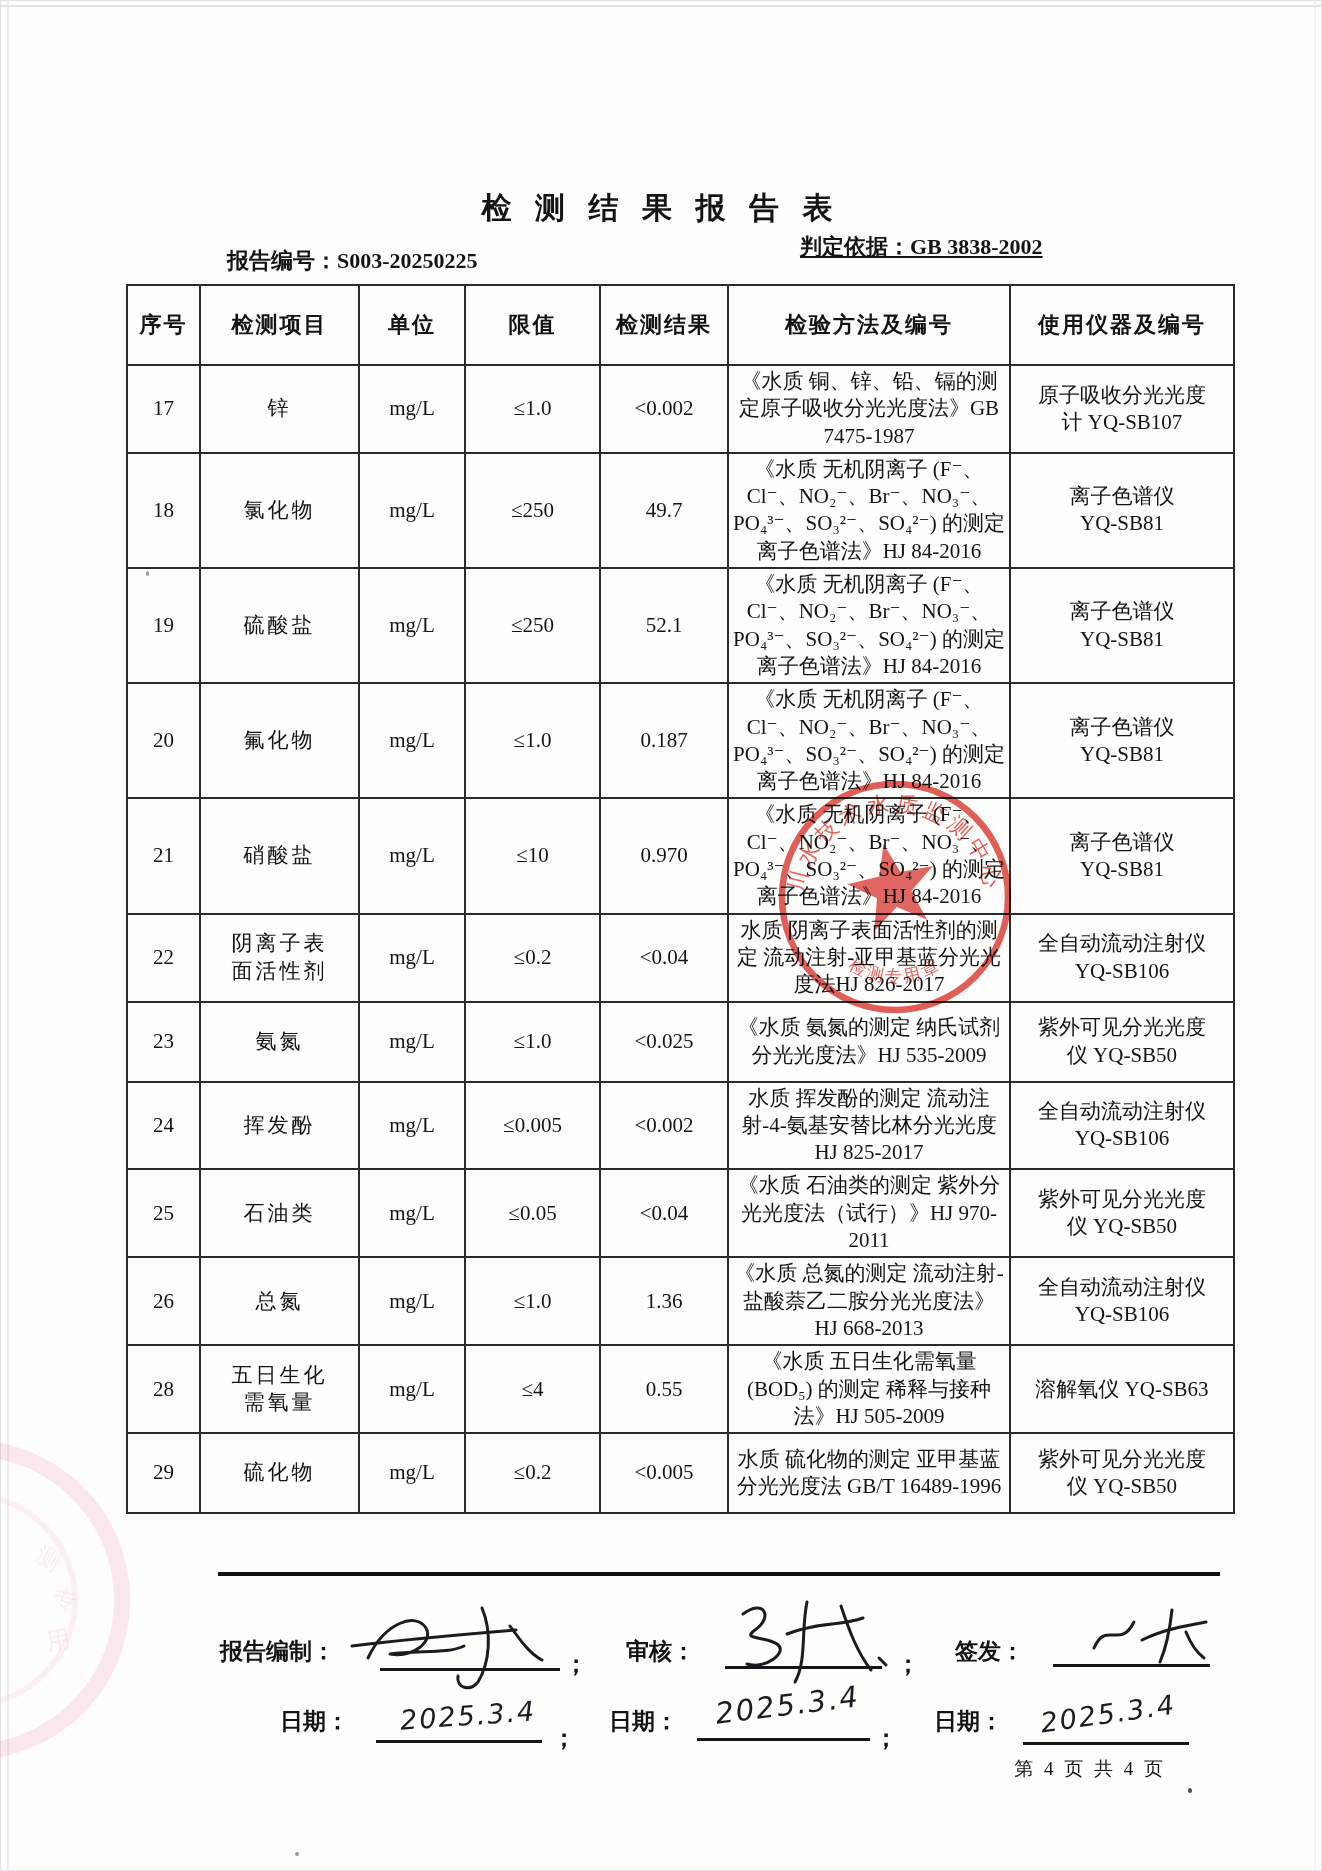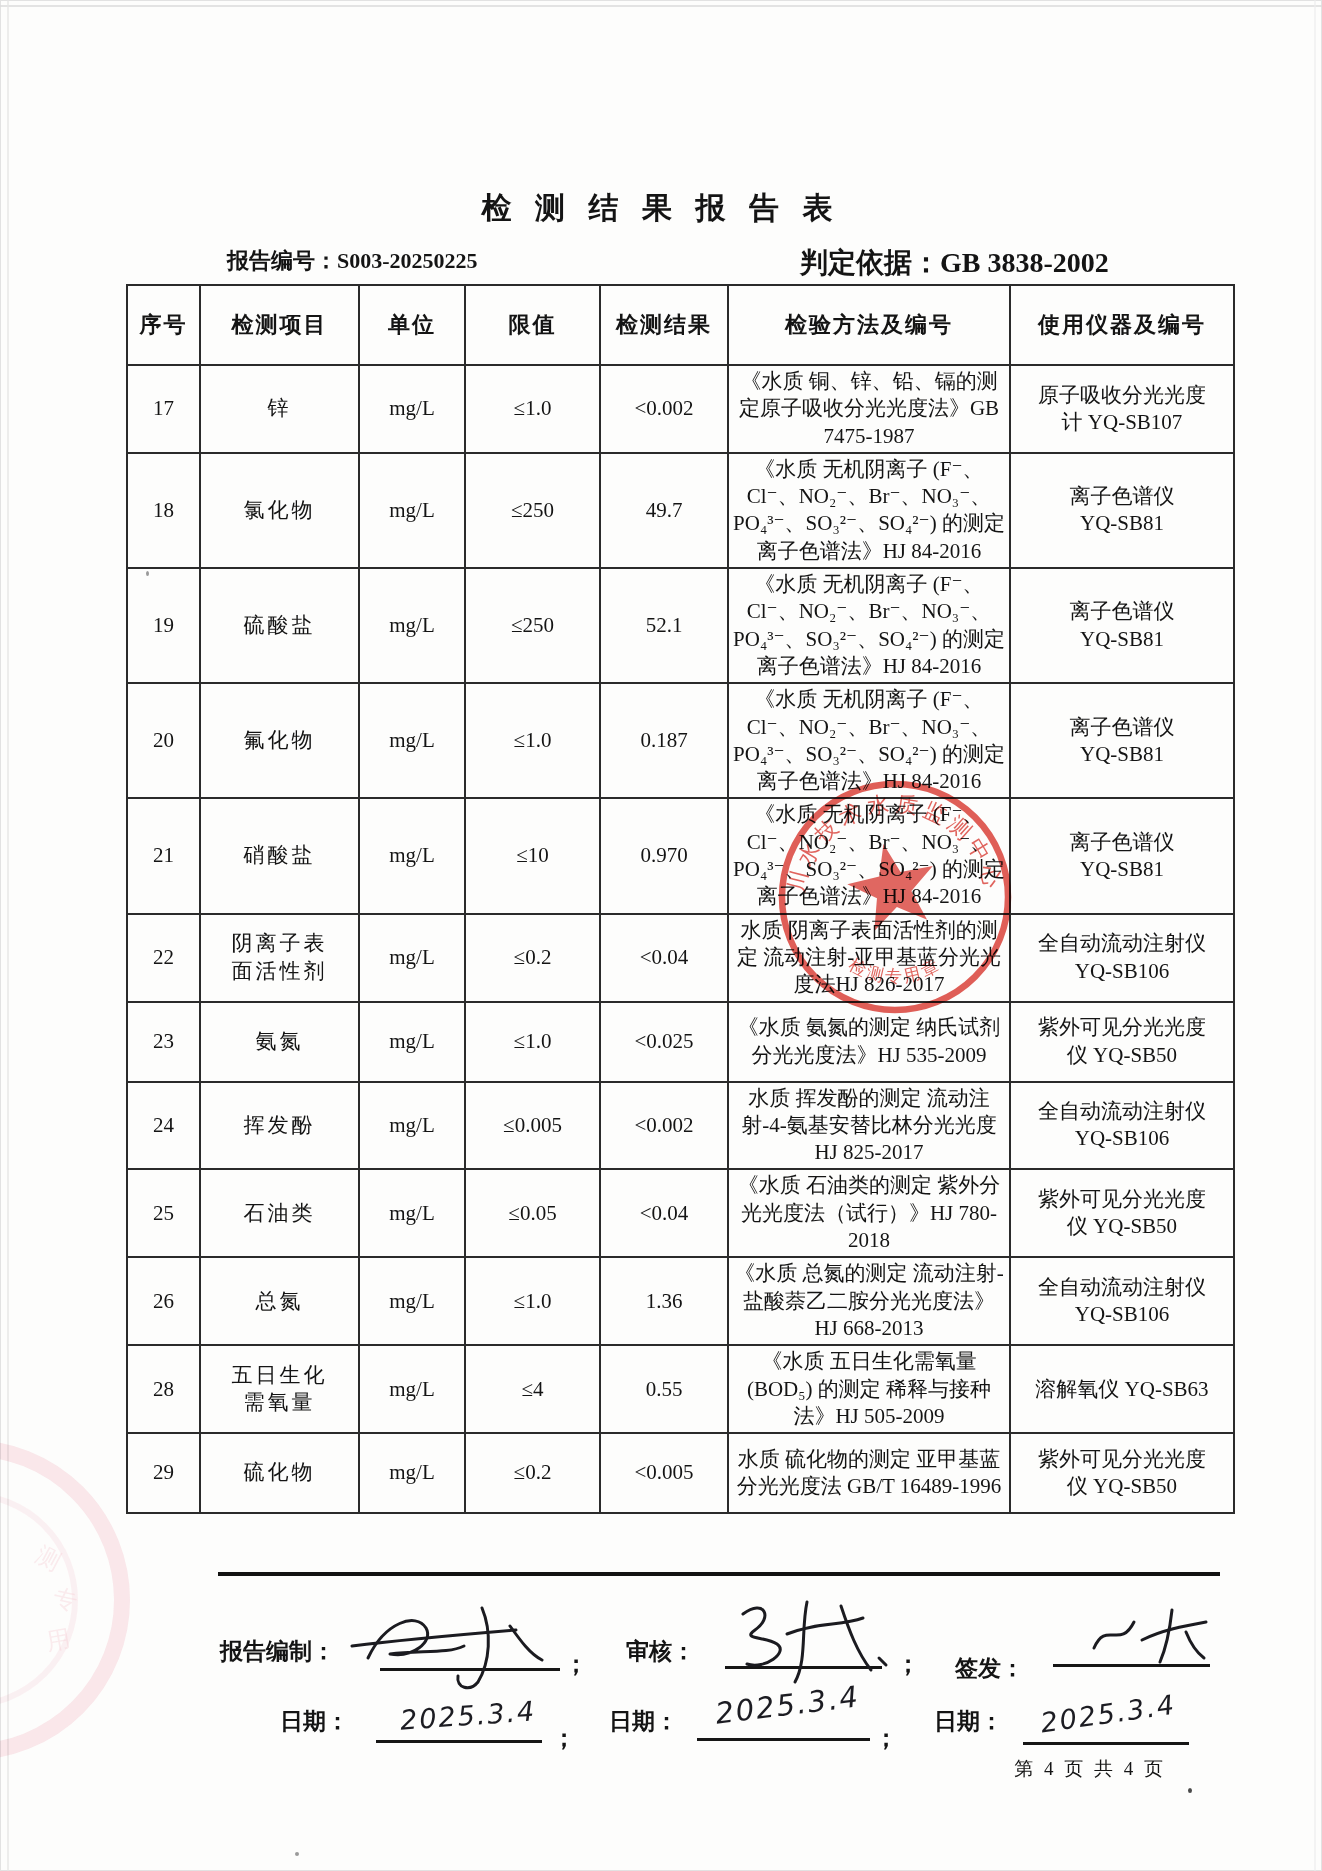--- a/index.html
+++ b/index.html
@@ -10,21 +10,21 @@
   }
   .scan-top{position:absolute;left:0;top:5px;width:100%;height:2px;background:#dcdcdc;opacity:.8;}
   .scan-left{position:absolute;left:7px;top:0;width:2px;height:100%;background:#e6e6e6;opacity:.7;}
   .scan-right{position:absolute;left:1314px;top:0;width:2px;height:100%;background:#ececec;opacity:.6;}
 
   .title{
     position:absolute;top:188px;left:0;width:100%;text-align:center;
     font-size:30px;font-weight:700;letter-spacing:8px;
   }
   .meta-left{position:absolute;top:246px;left:227px;font-size:22px;font-weight:700;}
-  .meta-right{position:absolute;top:244px;left:800px;font-size:28px;font-weight:700;}
+  .meta-right{position:absolute;top:232px;left:800px;font-size:22px;font-weight:700;text-decoration:underline;}
 
   table.report{
     position:absolute;left:126px;top:284px;width:1107px;
     border-collapse:collapse;table-layout:fixed;
   }
   table.report th,table.report td{
     border:2px solid #2b2b2b;text-align:center;vertical-align:middle;
     padding:2px 4px;font-size:21px;line-height:1.3;
   }
   table.report th{font-size:22px;font-weight:700;height:74px;letter-spacing:2px;}
@@ -169,21 +169,21 @@
       <td class="method">水质 挥发酚的测定 流动注射-4-氨基安替比林分光光度HJ 825-2017</td>
       <td class="instrument">全自动流动注射仪
 YQ-SB106</td>
     </tr>
     <tr class="r-tall">
       <td>25</td>
       <td class="item">石油类</td>
       <td>mg/L</td>
       <td>≤0.05</td>
       <td>&lt;0.04</td>
-      <td class="method">《水质 石油类的测定 紫外分光光度法（试行）》HJ 780-2018</td>
+      <td class="method">《水质 石油类的测定 紫外分光光度法（试行）》HJ 970-2011</td>
       <td class="instrument">紫外可见分光光度
 仪 YQ-SB50</td>
     </tr>
     <tr class="r-short">
       <td>26</td>
       <td class="item">总氮</td>
       <td>mg/L</td>
       <td>≤1.0</td>
       <td>1.36</td>
       <td class="method">《水质 总氮的测定 流动注射-盐酸萘乙二胺分光光度法》HJ 668-2013</td>
@@ -229,21 +229,21 @@
   <div class="underline" style="left:725px;top:1666px;width:157px;"></div>
   <svg class="sig-svg" style="left:715px;top:1590px;" width="200" height="100" viewBox="0 0 200 100">
     <path d="M28,24 C50,8 58,28 40,40 C26,50 50,46 62,54 C74,62 50,80 32,74"></path>
     <path d="M92,12 C86,40 92,70 80,92"></path>
     <path d="M72,44 C102,32 126,36 148,28"></path>
     <path d="M126,16 C134,40 142,62 156,80"></path>
     <path d="M164,68 l7,7"></path>
   </svg>
   <div class="semi" style="left:896px;top:1648px;">；</div>
 
-  <div class="sig-label" style="left:955px;top:1636px;margin-top:17px;">签发：</div>
+  <div class="sig-label" style="left:955px;top:1636px;">签发：</div>
   <div class="underline" style="left:1053px;top:1664px;width:157px;"></div>
   <svg class="sig-svg" style="left:1080px;top:1600px;" width="150" height="70" viewBox="0 0 150 70">
     <path d="M14,48 C26,20 40,50 54,22"></path>
     <path d="M62,40 C82,30 104,26 126,22"></path>
     <path d="M92,10 C90,28 86,48 80,62"></path>
     <path d="M106,32 C110,42 116,52 124,58"></path>
   </svg>
 
   <div class="sig-label" style="left:280px;top:1706px;">日期：</div>
   <div class="hand" style="left:400px;top:1700px;transform:rotate(-4deg);">2025.3.4</div>

